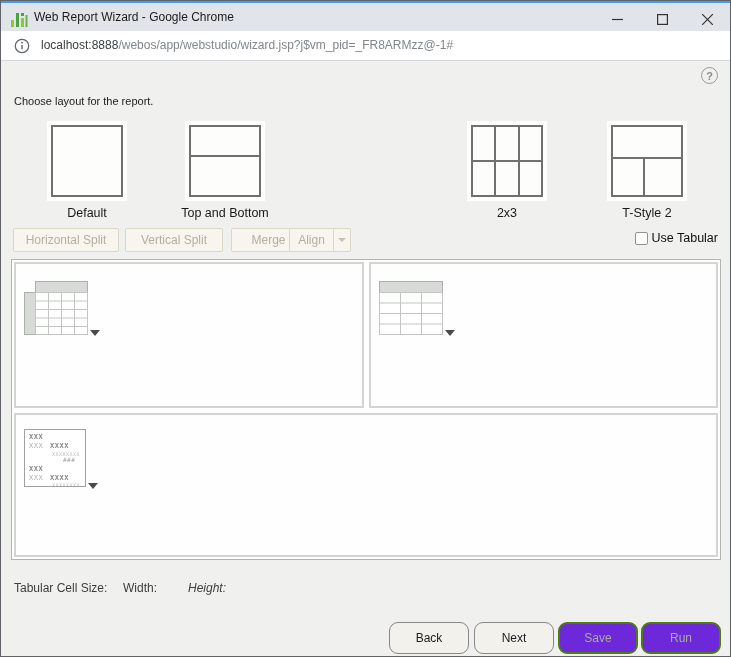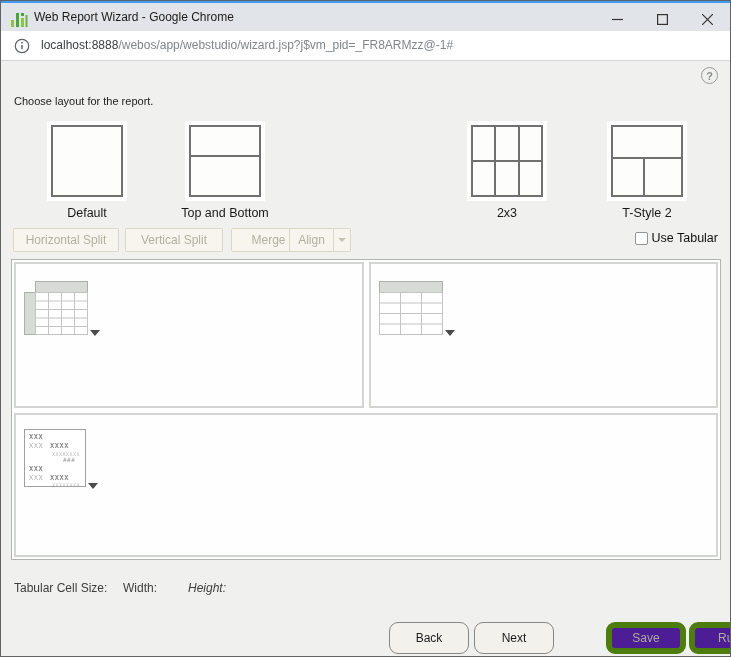--- a/index.html
+++ b/index.html
@@ -108,21 +108,21 @@
   
   .footer-labels { position:absolute; top:520px; left:0; width:731px; font-size:12px; color:#3d3d3d; }
   .fl-size { position:absolute; left:13px; }
   .fl-width { position:absolute; left:122px; }
   .fl-height { position:absolute; left:187px;font-style:italic; }
   .action-btn {
     position:absolute; top:561px; width:80px; height:32px; font-size:12px;
     display:flex; align-items:center; justify-content:center; border-radius:9px;
   }
   .action-enabled { background:#f2f1eb; border:1px solid #878787; color:#1c1c1c; }
-  .action-disabled { background:#4c1d95; border:6px solid #4d7c0f; color:#adab9e;margin-left:48px; }
+  .action-disabled { background:#6d28d9; border:2px solid #4d7c0f; color:#adab9e; }
 </style>
 </head>
 <body>
 
 <div id="window">
 
   <div class="titlebar">
     <svg class="app-icon" viewBox="0 0 18 18">
       <rect x="1" y="10" width="3" height="7" fill="#8cc63f"></rect>
       <rect x="6" y="3" width="3" height="14" fill="#4ba23f"></rect>

